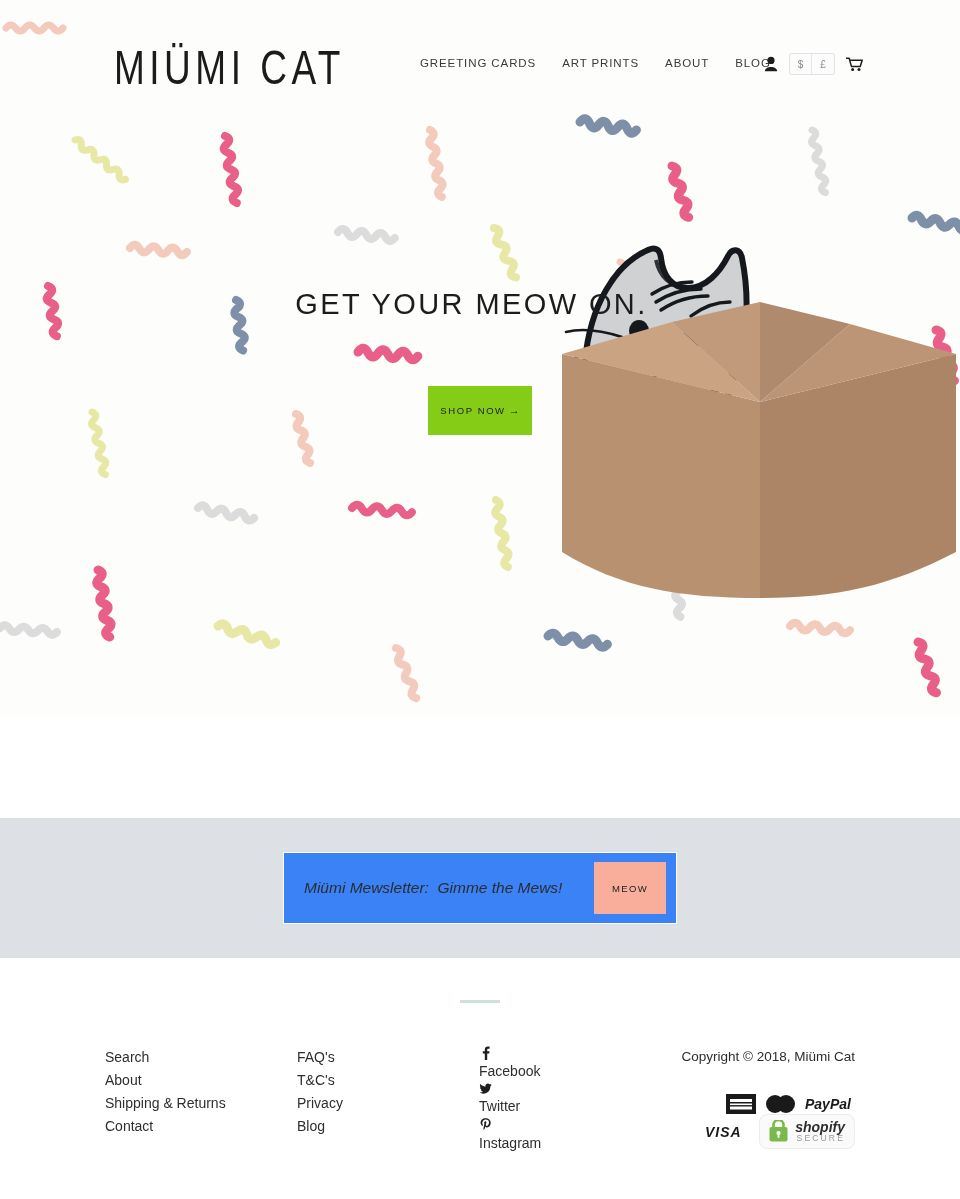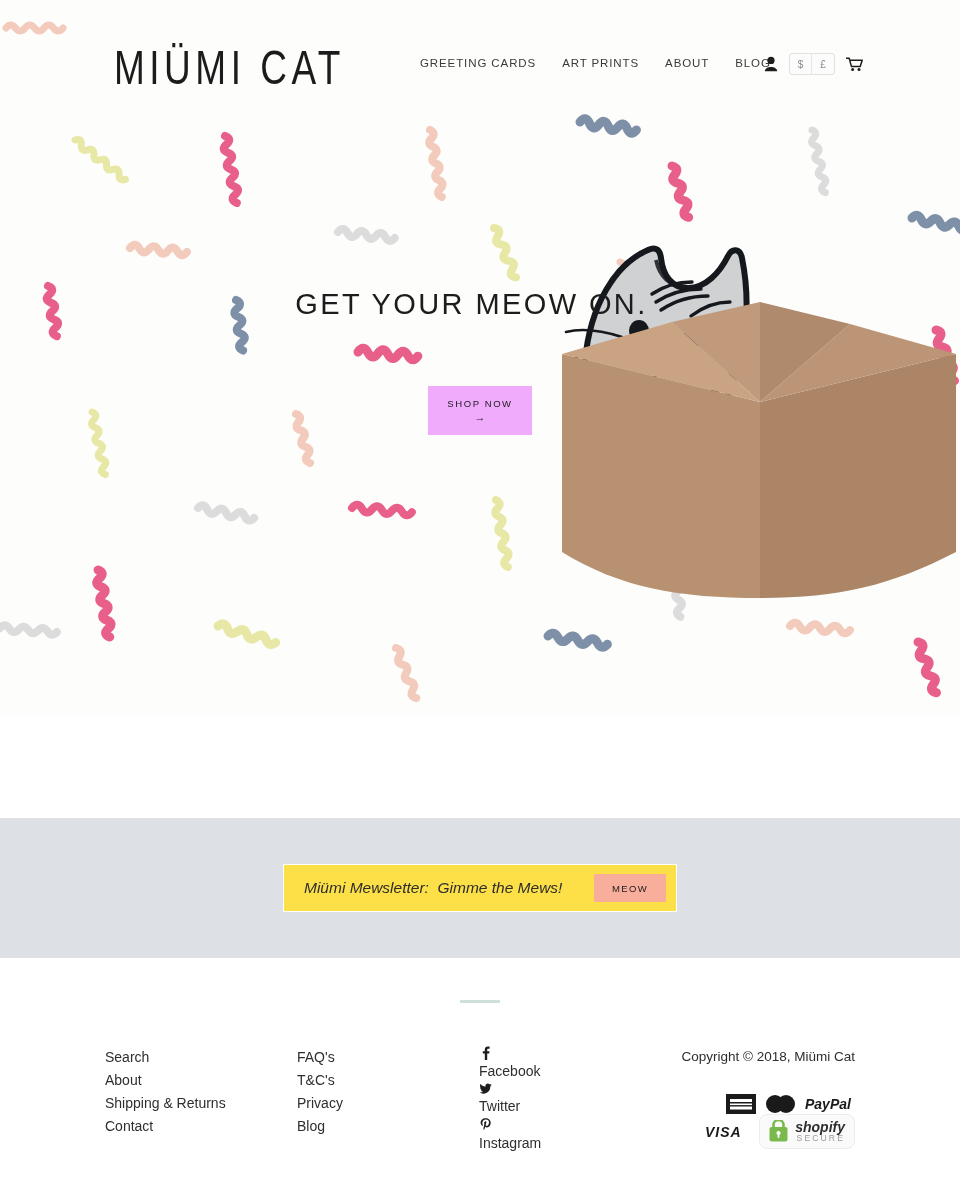--- a/index.html
+++ b/index.html
@@ -60,40 +60,40 @@
 
   
   .hero-title {
     position: absolute; left: 0; top: 288px; width: 960px;
     text-align: center; font-size: 29px; letter-spacing: 2.4px;
     color: #1c1c1c; font-weight: 400; z-index: 10;
     padding-right: 17px;
   }
   .shop-now {
     position: absolute; left: 428px; top: 386px;
-    width: 104px; height: 49px; background: #f0abfc;
+    width: 104px; height: 49px; background: #84cc16;
     border: none; cursor: pointer; z-index: 10;
-    display: flex; flex-direction: column;
+    display: flex; flex-direction: row;
     align-items: center; justify-content: center; gap: 3px;
     font-family: "Liberation Sans", sans-serif;
   }
   .shop-now .sn-label { font-size: 9.5px; letter-spacing: 1.6px; color: #1d1d1d; }
   .shop-now .sn-arrow { font-size: 11px; color: #1d1d1d; line-height: 1; }
 
   .cat-art { position: absolute; right: 0px; top: 236px; z-index: 5; }
 
   
   .newsletter {
     position: absolute; top: 818px; left: 0;
     width: 960px; height: 140px; background: #dde1e6;
     display: flex; align-items: center; justify-content: center;
   }
   .news-form {
     display: flex; align-items: stretch;
-    width: 392px; height: 46px; background: #fde047;
+    width: 392px; height: 70px; background: #3b82f6;
     padding: 9px 10px 9px 0; box-shadow: 0 0 0 1px #ffffff;
   }
   .news-input {
     flex: 1; border: none; outline: none; background: transparent;
     font-family: "Liberation Sans", sans-serif;
     font-size: 15.5px; font-style: italic; color: #2c2c2c;
     padding-left: 20px;
   }
   .news-input::placeholder { color: #2c2c2c; opacity: 1; }
   .news-btn {

